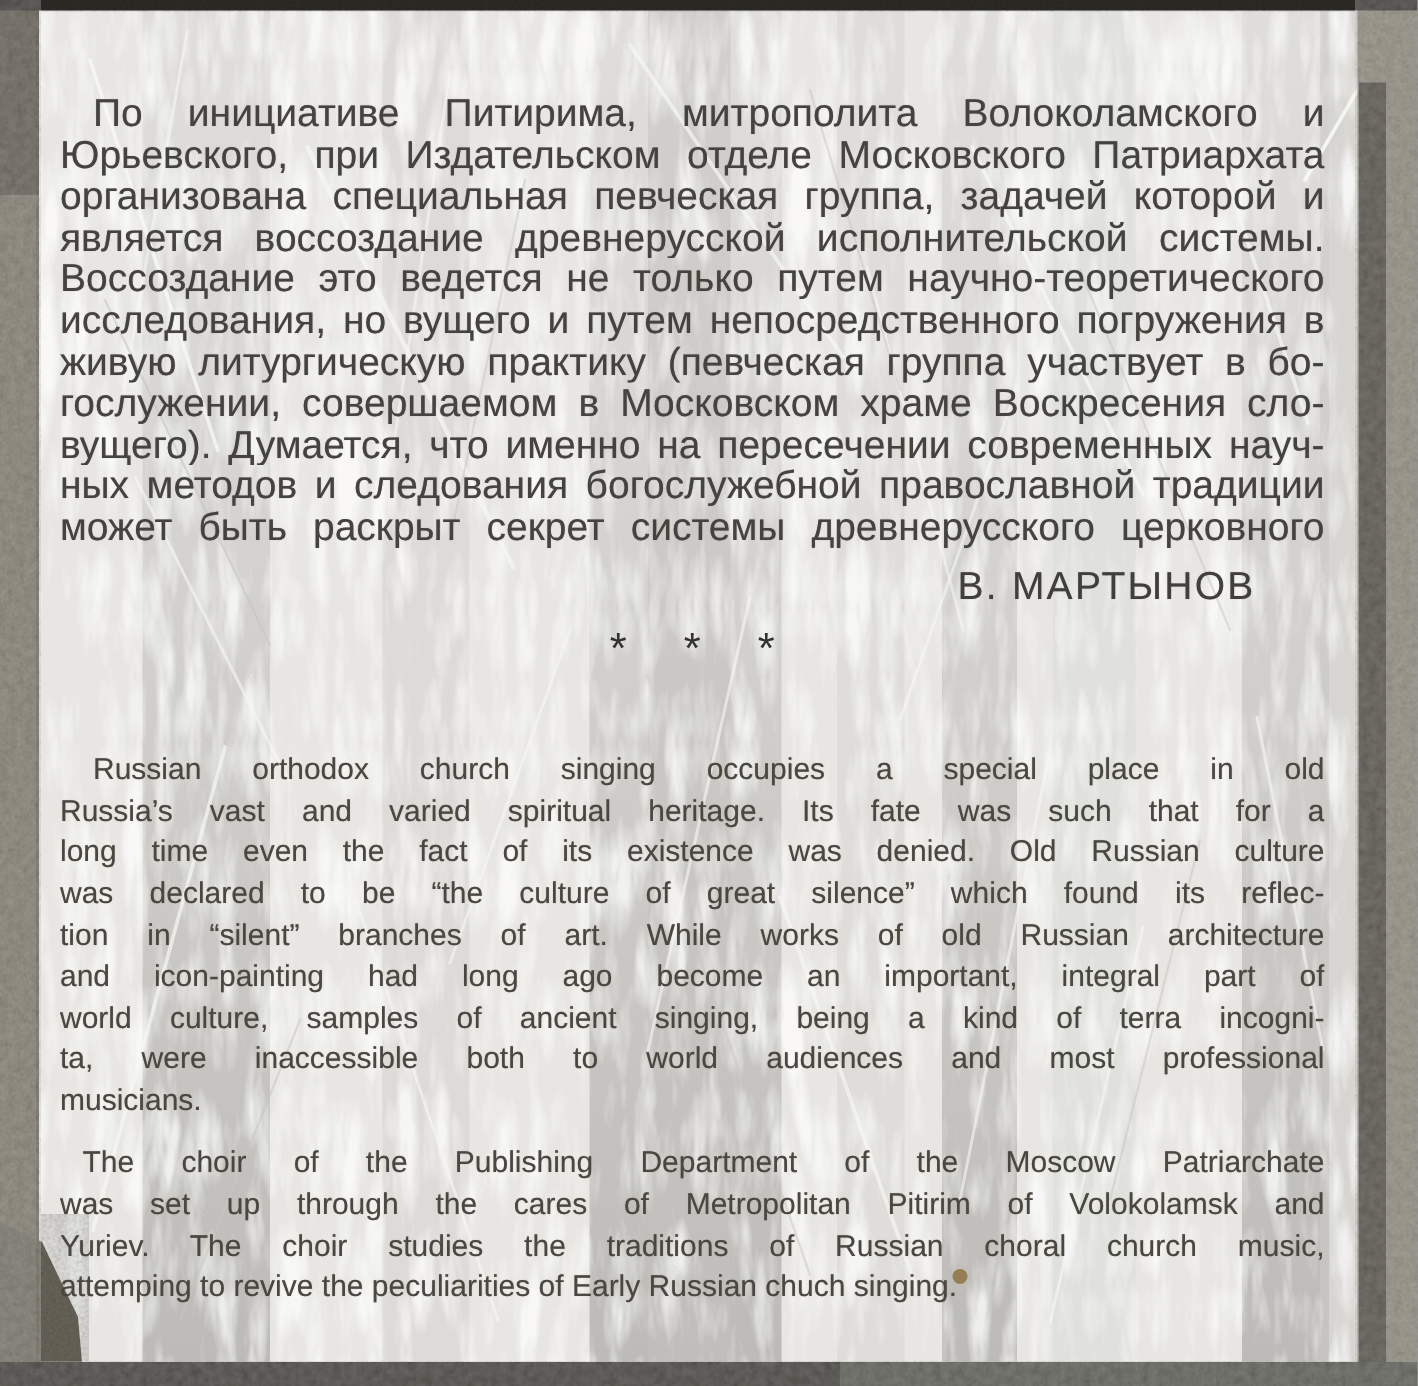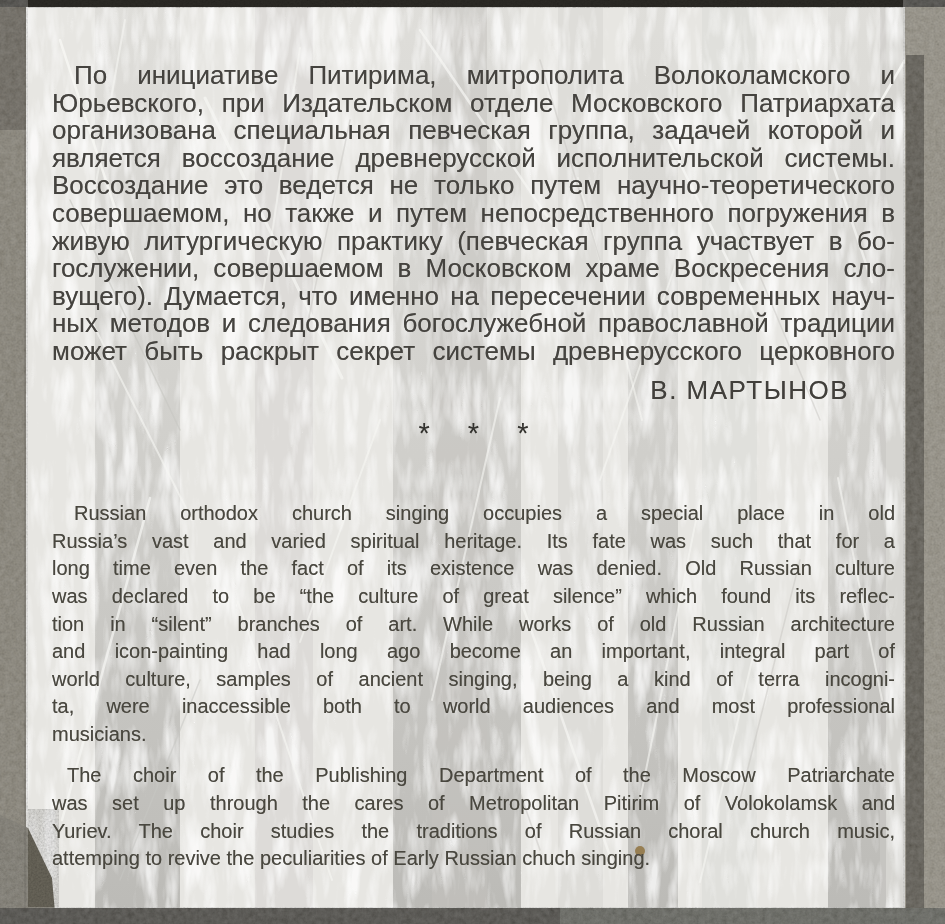--- a/index.html
+++ b/index.html
@@ -3,21 +3,21 @@
 <meta charset="utf-8">
 <style>
   html,body{margin:0;padding:0;background:#222;}
   .page{
     position:relative;width:945px;height:924px;overflow:hidden;
     background:#e7e6e2;
     font-family:"Liberation Sans","DejaVu Sans",sans-serif;
   }
   svg.bg{position:absolute;left:0;top:0;width:945px;height:924px;display:block;}
   .content{
-    position:absolute;left:52px;width:843px;top:0;
+    position:absolute;left:40px;width:843px;top:0;
   }
   .line{
     text-align:justify;text-align-last:justify;
     height:27.6px;line-height:27.6px;overflow:hidden;white-space:nowrap;
   }
   .line.last{text-align-last:left;}
   .line.indent{text-indent:22px;}
   .line.indent-sm{text-indent:15px;margin-top:14px;}
   .para.ru{
     margin-top:62px;font-size:26px;color:#45433f;
@@ -146,21 +146,21 @@
   </svg>
 
   <div class="content">
 
     <div class="para ru">
       <div class="line indent">По инициативе Питирима, митрополита Волоколамского и</div>
       <div class="line">Юрьевского, при Издательском отделе Московского Патриархата</div>
       <div class="line">организована специальная певческая группа, задачей которой и</div>
       <div class="line">является воссоздание древнерусской исполнительской системы.</div>
       <div class="line">Воссоздание это ведется не только путем научно-теоретического</div>
-      <div class="line">совершаемом, но также и путем непосредственного погружения в</div>
+      <div class="line">исследования, но вущего и путем непосредственного погружения в</div>
       <div class="line">живую литургическую практику (певческая группа участвует в бо-</div>
       <div class="line">гослужении, совершаемом в Московском храме Воскресения сло-</div>
       <div class="line">вущего). Думается, что именно на пересечении современных науч-</div>
       <div class="line">ных методов и следования богослужебной православной традиции</div>
       <div class="line">может быть раскрыт секрет системы древнерусского церковного</div>
     </div>
 
     <div class="signature">В. МАРТЫНОВ</div>
 
     <div class="separator">* * *</div>

